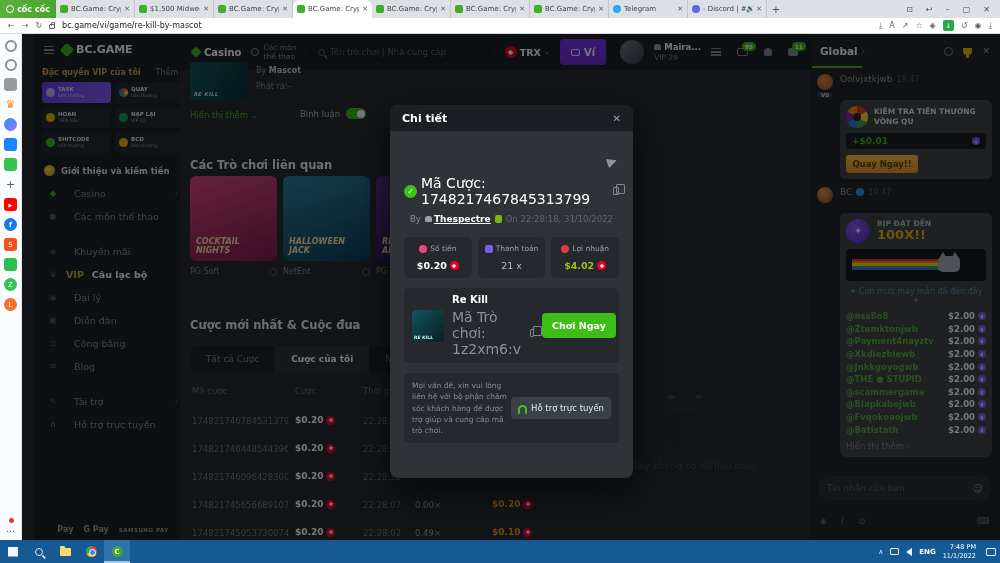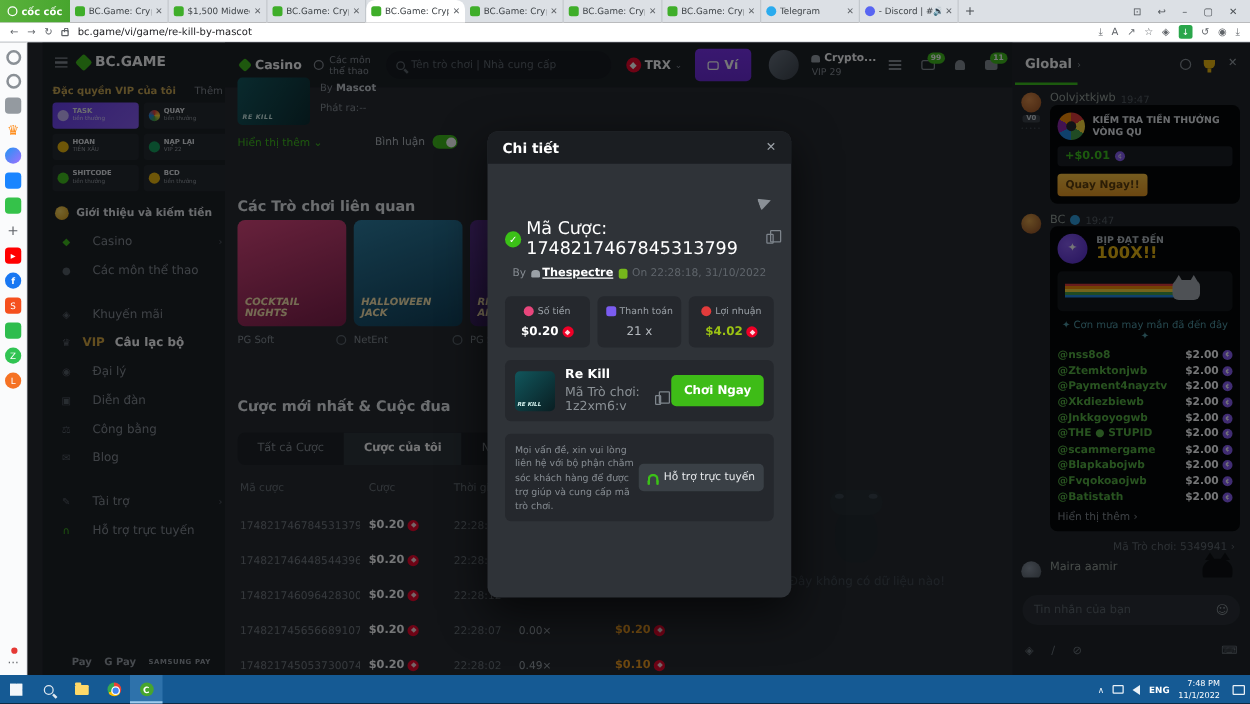--- a/index.html
+++ b/index.html
@@ -184,26 +184,26 @@
 .mleft{display:flex;flex-direction:column;align-items:center;gap:2px;width:18px;flex:none}
 .cav{width:16px;height:16px;border-radius:50%;background:radial-gradient(circle at 40% 35%,#e08b45,#9c4f1d);flex:none}
 .cav.p2{background:radial-gradient(circle at 40% 35%,#e0a145,#8c451d)}
 .cav.p3{background:radial-gradient(circle at 40% 35%,#8a93a0,#4a5158)}
 .vbadge{background:#3a3f45;color:#cfd4d9;font-size:5.5px;font-weight:bold;padding:0 3px;border-radius:2px}
 .lvldots{color:#4a5056;font-size:4px;letter-spacing:1px}
 .mright{flex:1;min-width:0}
 .mname{font-size:9px;color:#98a09a;display:flex;align-items:center;gap:4px}
 .mtime{font-size:8px;color:#565c62}
 .whale{width:8px;height:8px;border-radius:50%;background:#2d9cdb;flex:none}
-.ccard{margin-top:0;background:#000000;border-radius:6px;padding:6px}
+.ccard{margin-top:16px;background:#404040;border-radius:6px;padding:6px}
 .wheelrow{display:flex;gap:6px;align-items:center}
 .wheel{width:22px;height:22px;border-radius:50%;background:conic-gradient(#e53935 0 60deg,#fdd835 60deg 120deg,#43a047 120deg 180deg,#1e88e5 180deg 240deg,#8e24aa 240deg 300deg,#fb8c00 300deg 360deg);flex:none;position:relative}
 .wheel::after{content:"";position:absolute;left:7px;top:7px;width:8px;height:8px;border-radius:50%;background:#23262b}
 .wtitle{font-size:7.5px;font-weight:bold;color:#e8eaed;line-height:1.3;overflow:hidden;max-height:20px}
-.wamount{margin-top:5px;background:#17191d;border-radius:3px;padding:3px 6px;display:flex;justify-content:flex-start;align-items:center;gap:4px}
+.wamount{margin-top:5px;background:#17191d;border-radius:3px;padding:3px 6px;display:flex;justify-content:space-between;align-items:center;gap:4px}
 .wplus{color:#3bc117;font-weight:bold;font-size:9px}
 .pcoin{width:8px;height:8px;border-radius:50%;background:#8b5cf6;color:#fff;font-size:5px;display:inline-flex;align-items:center;justify-content:center;flex:none}
 .spinbtn{margin-top:6px;width:72px;background:linear-gradient(180deg,#ffc43d,#e8961e);color:#5b3a05;font-weight:bold;font-size:8.5px;text-align:center;padding:4px 0;border-radius:3px}
 .rainhead{display:flex;gap:7px;align-items:center}
 .moon{width:24px;height:24px;border-radius:50%;background:radial-gradient(circle at 35% 35%,#8b5cf6,#5426c9);color:#fff;font-size:9px;display:flex;align-items:center;justify-content:center;flex:none}
 .r1{font-size:7.5px;font-weight:bold;color:#b9bfc4}
 .r2{font-size:13px;font-weight:bold;color:#f0b90b;line-height:1.1}
 .nyan{margin-top:6px;height:32px;background:#101215;border-radius:4px;position:relative;overflow:hidden}
 .rainbow{position:absolute;left:6px;top:10px;width:92px;height:11px;background:linear-gradient(180deg,#e53935 0 20%,#fb8c00 20% 40%,#fdd835 40% 60%,#43a047 60% 80%,#1e88e5 80% 100%)}
 .ncat{position:absolute;left:92px;top:7px;width:22px;height:16px;background:#a9aeb4;border-radius:5px}
@@ -252,21 +252,21 @@
 .sic.pink{background:#e8467c;border-radius:50%}
 .sic.purple{background:#7b5cf0}
 .sic.red{background:#e23b3b;border-radius:50%}
 .sval{margin-top:7px;display:flex;align-items:center;justify-content:center;gap:3px;font-size:9.5px;font-weight:bold;color:#fff}
 .sval.mid{color:#b6bbc0;font-weight:normal}
 .sval.win{color:#9cc313}
 .grow{margin-top:10px;background:#25282d;border-radius:5px;padding:6px 8px;display:flex;align-items:center;gap:8px}
 .thumb{width:32px;height:32px;border-radius:4px;background:linear-gradient(135deg,#11565c,#091e22);position:relative;flex:none;overflow:hidden}
 .thumb span{position:absolute;left:2px;bottom:2px;font-size:4.5px;font-weight:bold;font-style:italic;color:#d7f3ef}
 .gname{color:#fff;font-weight:bold;font-size:10px}
-.gcodeline{margin-top:4px;font-size:10px;color:#8b9196;display:flex;align-items:center;gap:4px}
+.gcodeline{margin-top:4px;font-size:14px;color:#8b9196;display:flex;align-items:center;gap:4px}
 .play{margin-left:auto;background:#3ebc17;color:#fff;font-weight:bold;font-size:9.5px;padding:7px 10px;border-radius:4px;white-space:nowrap}
 .suprow{margin-top:10px;display:flex;gap:1px;align-items:center;background:#25282d;border-radius:5px;padding:7px 8px}
 .supnote{flex:1;font-size:7.5px;color:#878d93;line-height:1.5}
 .supbtn{background:#3a4046;border-radius:4px;padding:6px 7px;color:#e8eaed;font-size:8.5px;display:flex;align-items:center;gap:4px;white-space:nowrap;flex:none}
 .hs{width:9px;height:6px;border:2px solid #3bc117;border-bottom:none;border-radius:6px 6px 0 0;position:relative;flex:none}
 .hs::before{content:"";position:absolute;left:-2px;top:3px;width:2px;height:4px;background:#3bc117;border-radius:1px}
 .hs::after{content:"";position:absolute;right:-2px;top:3px;width:2px;height:4px;background:#3bc117;border-radius:1px}
 
 
 .taskbar{position:absolute;left:0;right:0;bottom:0;height:23px;background:#155a94;display:flex;align-items:center;color:#fff}
@@ -571,21 +571,21 @@
           <span class="chev">⌄</span>
         </span>
         <span class="vibtn">
           <span class="wallet"></span>
           <span>Ví</span>
         </span>
         <span class="avatar"></span>
         <span class="usercol">
           <span class="uname">
               <span class="helm"></span>
-              <span>Crypto...</span>
+              <span>Maira...</span>
             </span>
           <span class="uvip">VIP 29</span>
         </span>
         <span class="hicons">
           <span class="hico">
               <span class="ico-rows"></span>
             </span>
           <span class="hico">
               <span class="ico-mail"></span>
               <span class="hbadge">99</span>

